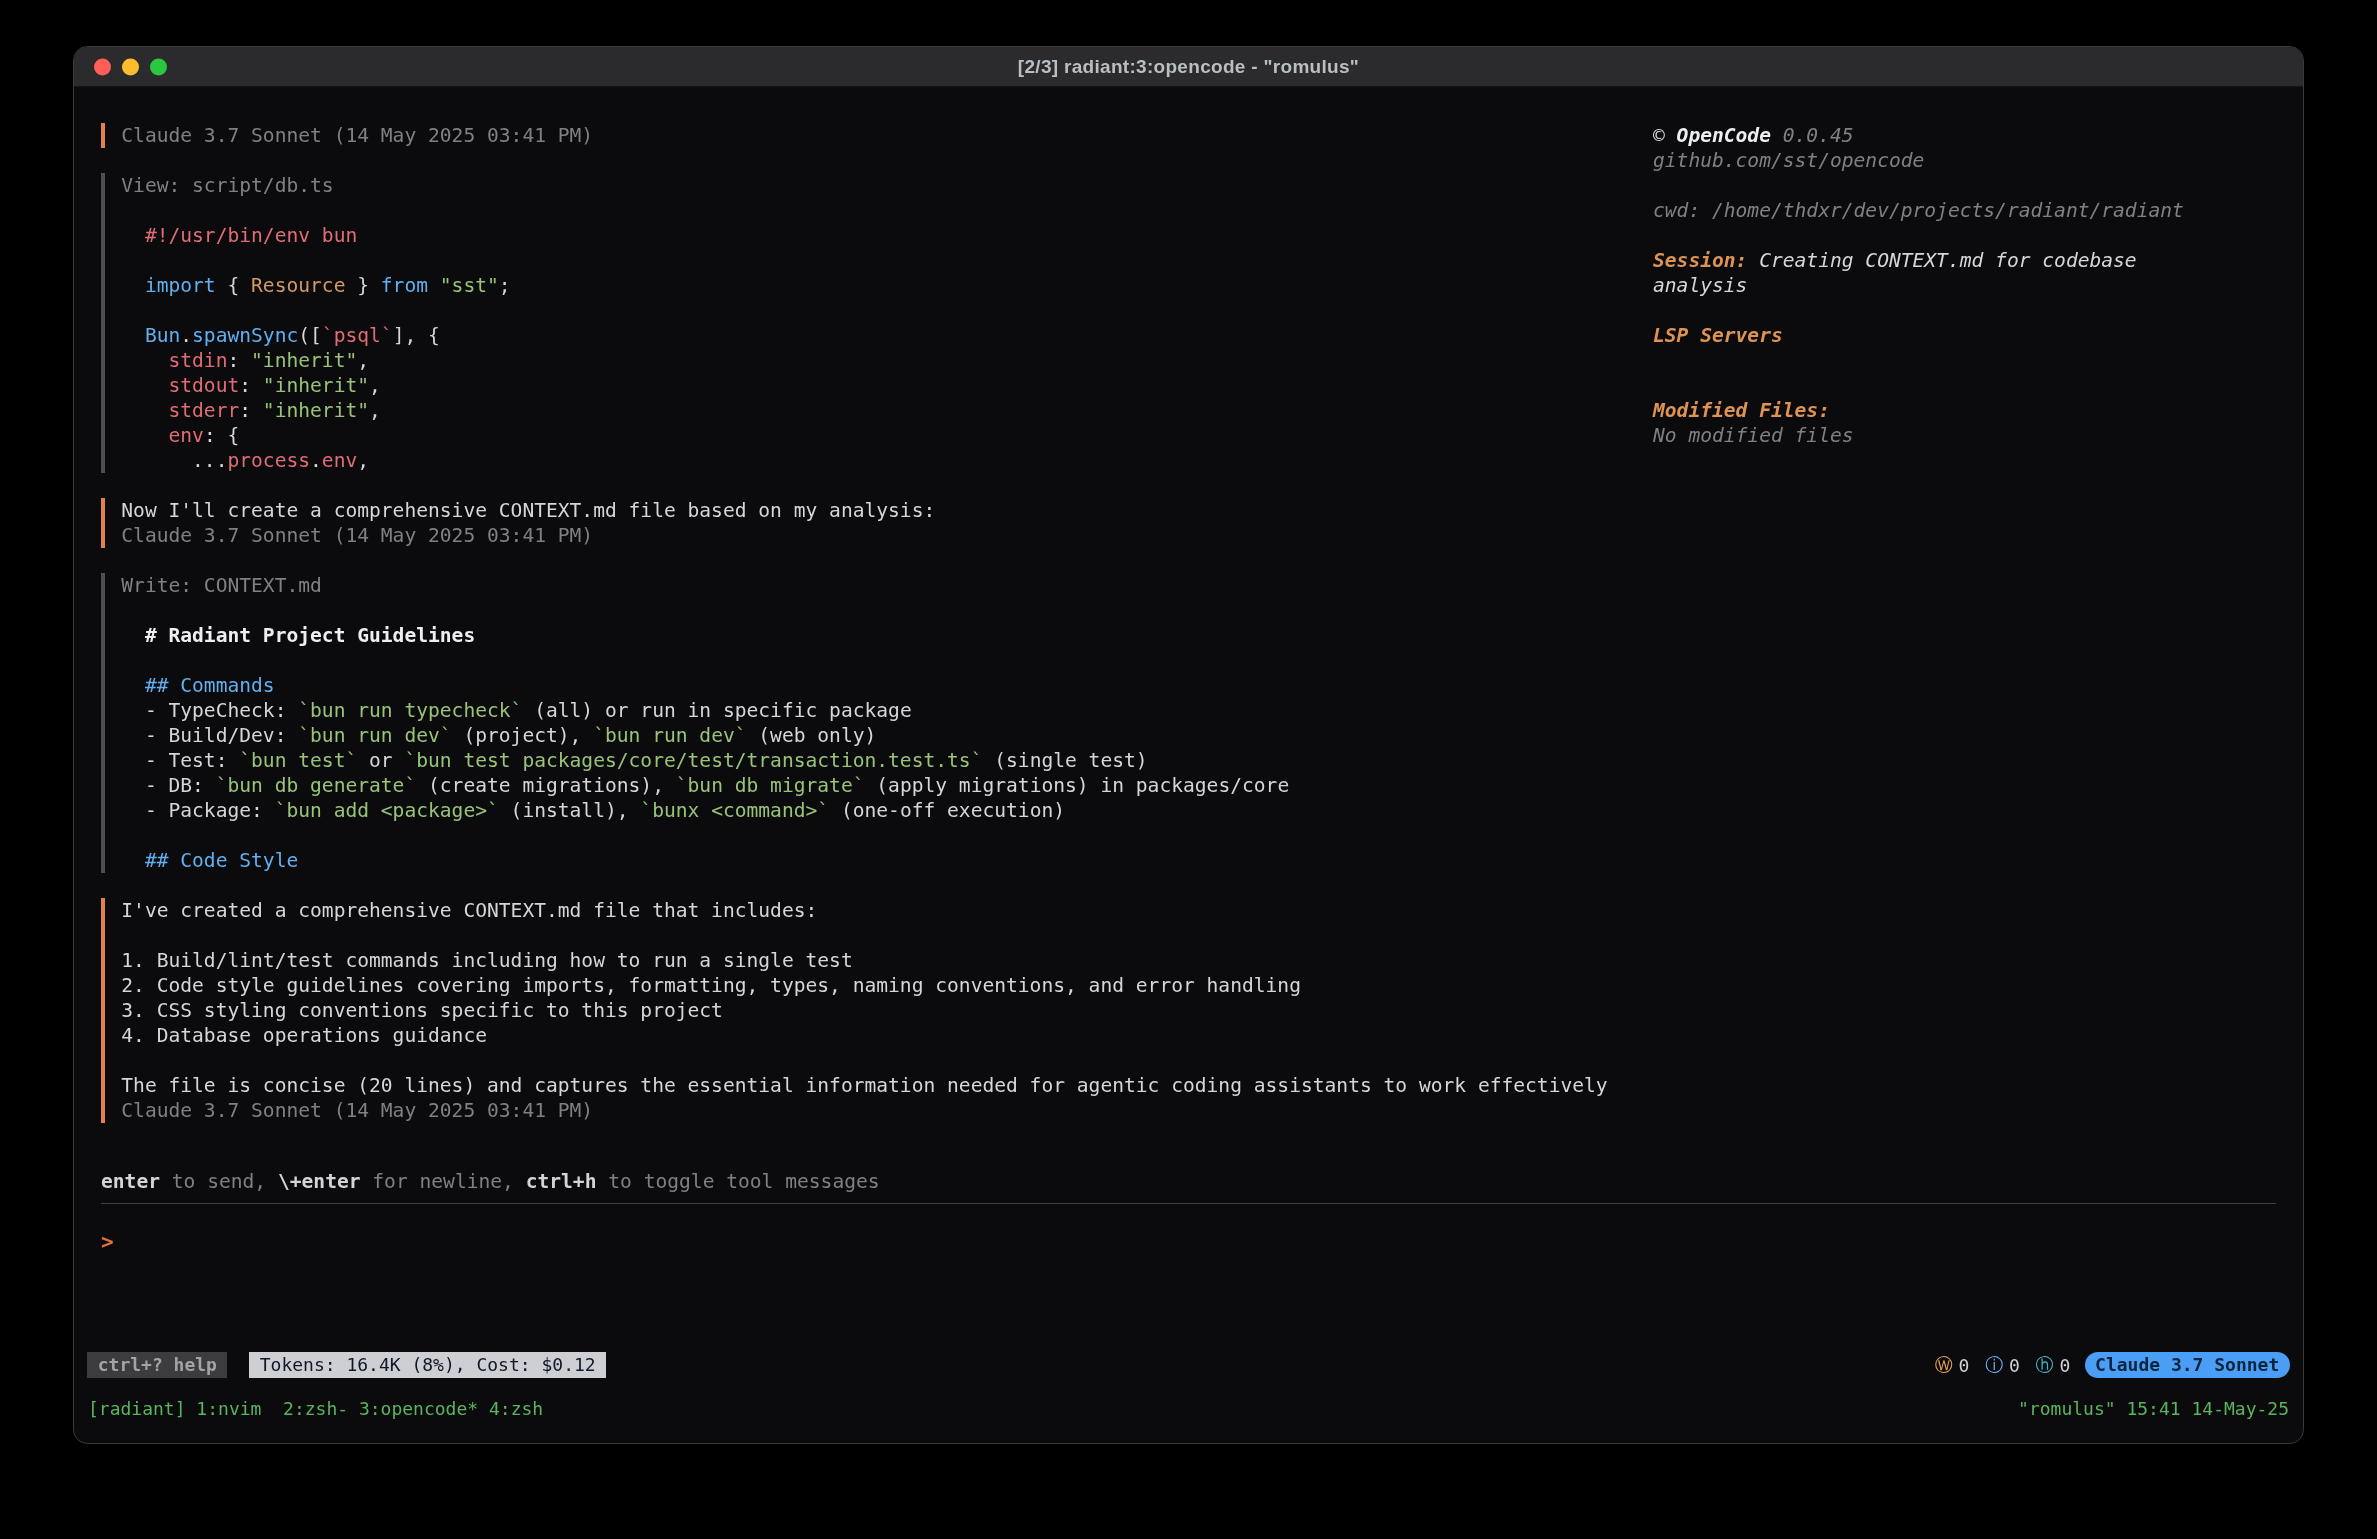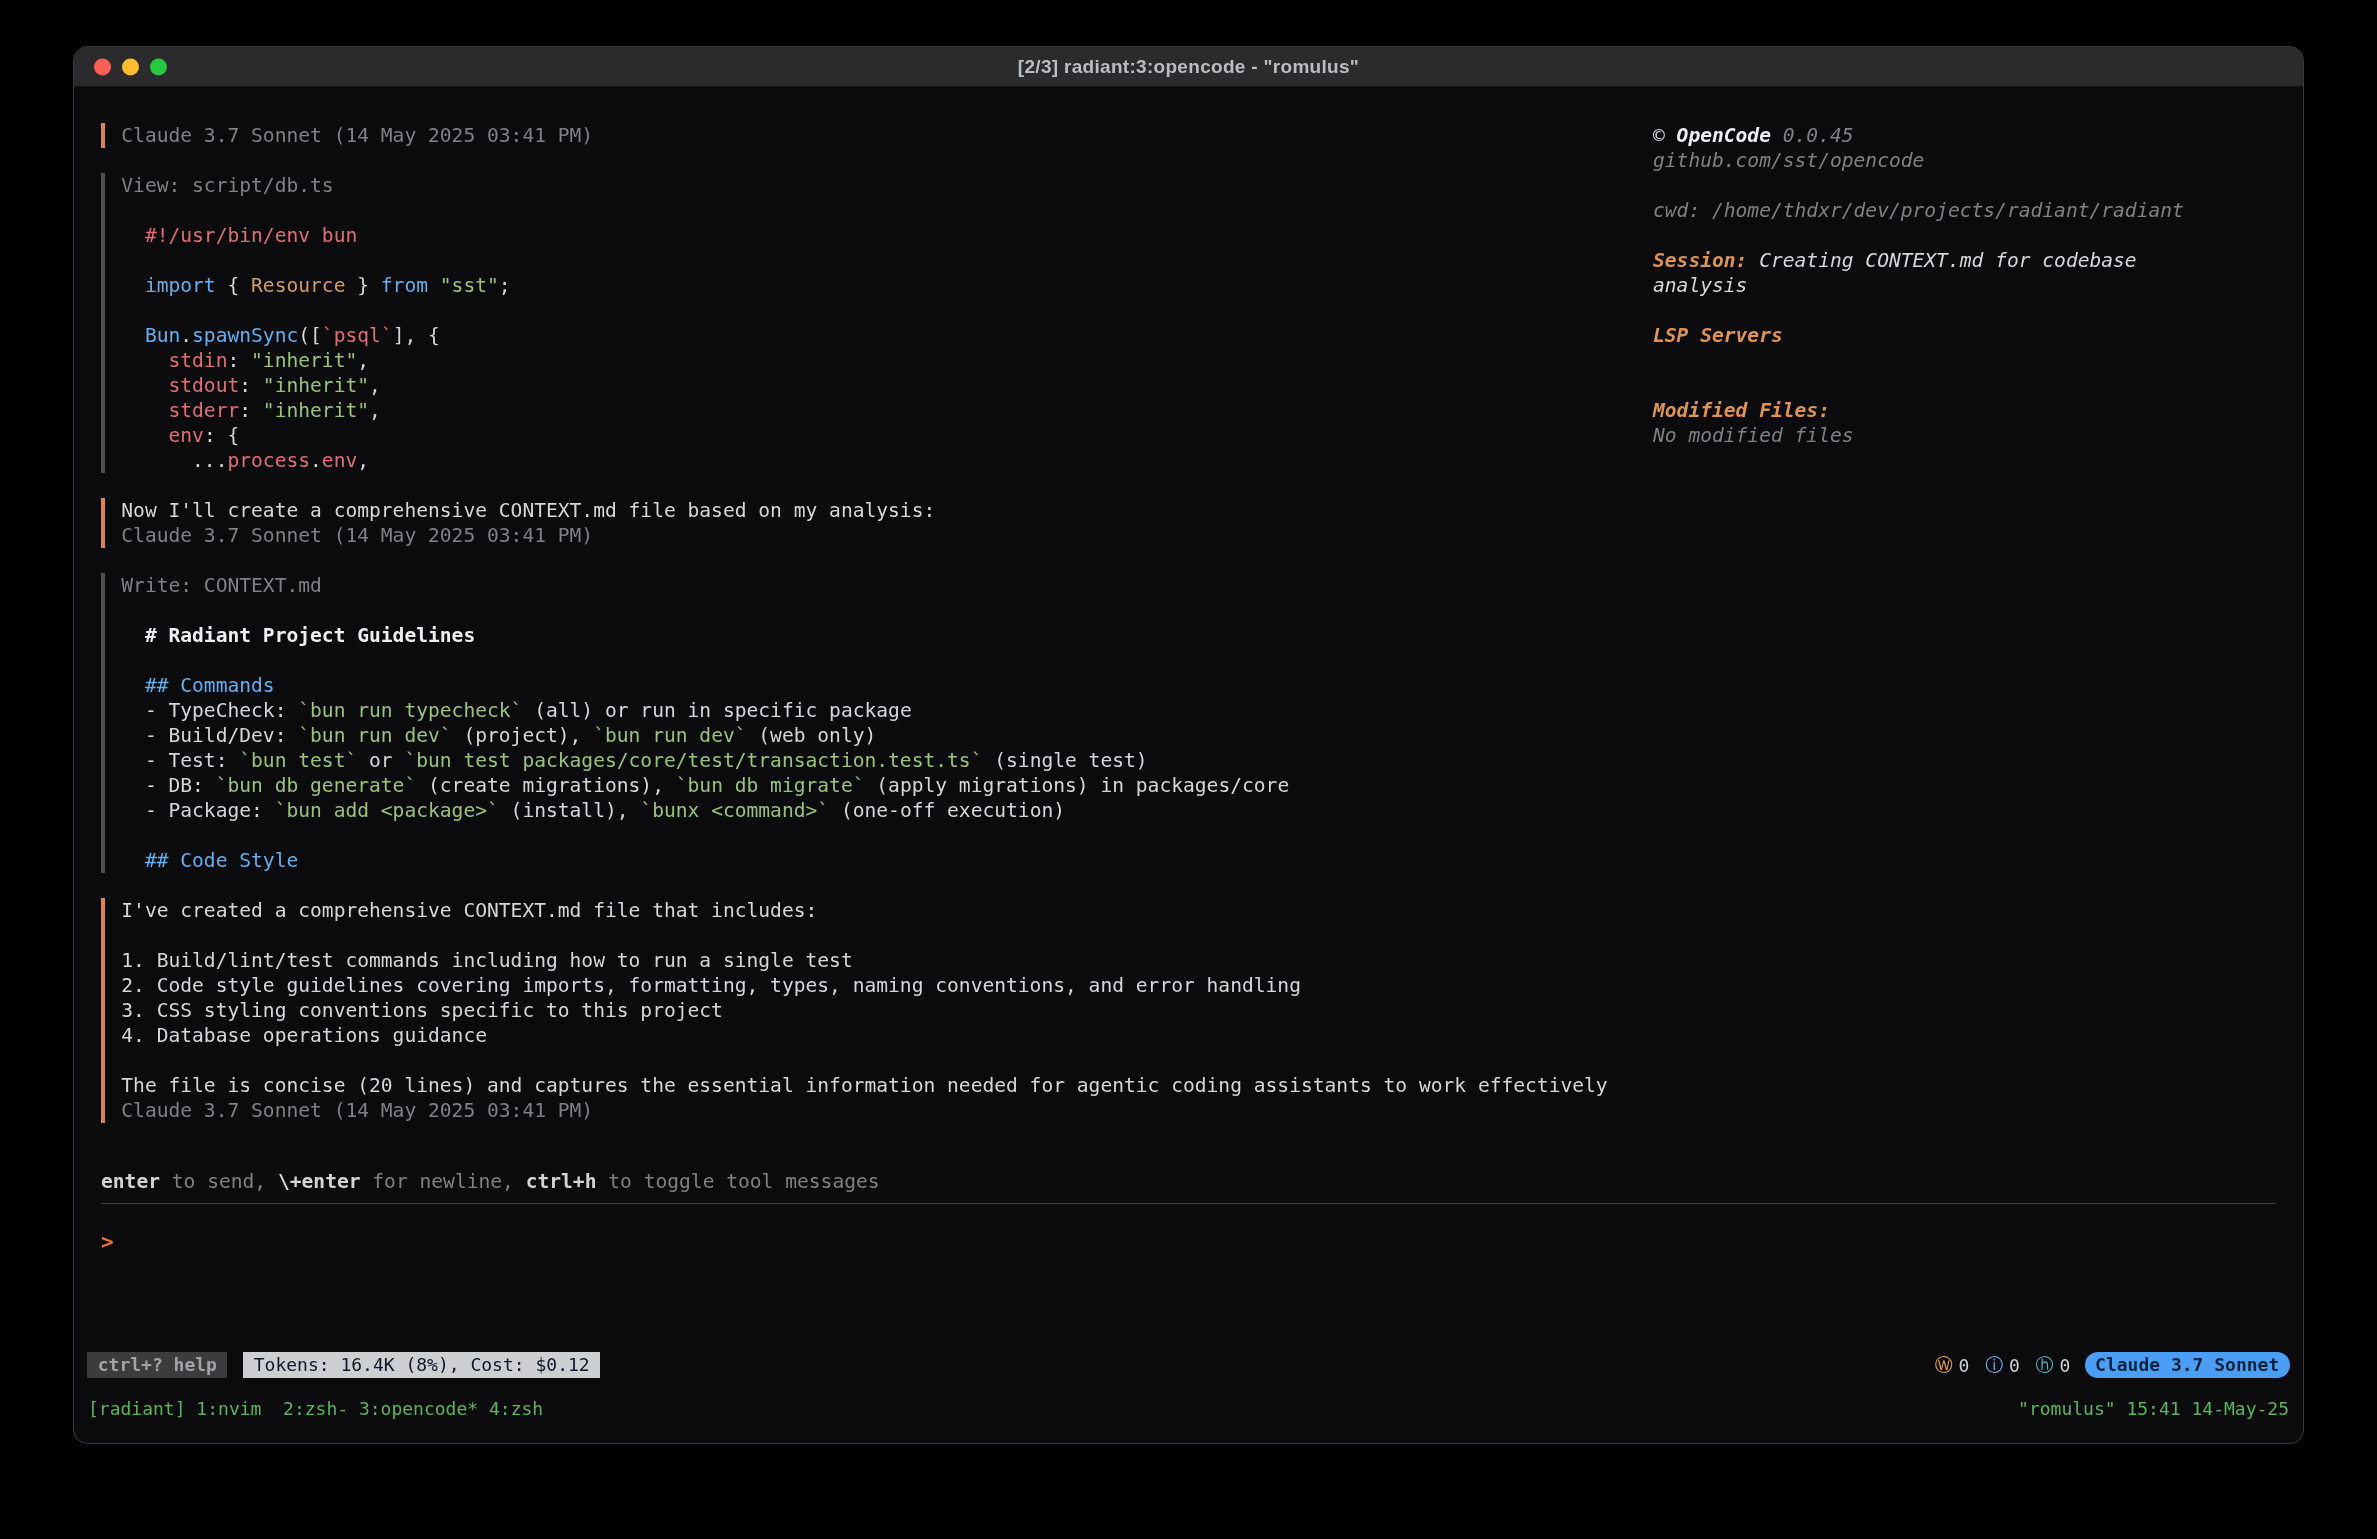--- a/index.html
+++ b/index.html
@@ -64,21 +64,21 @@
   .c-orangehead { color: #de9355; font-weight: 700; }
   .c-hintkey { color: #d2d4d7; font-weight: 700; }
 
   .hint-row { flex: 0 0 auto; }
   .divider { height: 1.3px; background: #3e3e40; margin-top: 9px; flex: 0 0 auto; }
   .prompt-area { height: 147px; padding-top: 26px; flex: 0 0 auto; cursor: text; }
   .prompt { font: 700 21px "DejaVu Sans Mono", monospace; color: #e2703a; }
 
   .status-row { flex: 0 0 auto; height: 29px; display: flex; align-items: center; margin: 0 -13.7px 7.8px -13.7px; }
   .badge { font-family: "DejaVu Sans Mono", monospace; font-size: 18px; line-height: 26px; padding: 0 10.4px; white-space: pre; }
-  .badge-help { background: #3c3c3e; color: #a2a3a6; font-weight: 700; margin-right: 16px; }
+  .badge-help { background: #3c3c3e; color: #a2a3a6; font-weight: 700; margin-right: 22px; }
   .badge-tokens { background: #cdcfd2; color: #0f172a; }
   .status-right { margin-left: auto; display: flex; align-items: center; }
   .diag { display: inline-flex; align-items: center; margin-left: 15.7px; font-size: 18px; }
   .diag-icon { font-size: 18px; }
   .diag-warn .diag-icon { color: #e5a154; }
   .diag-info .diag-icon { color: #6cb6ff; }
   .diag-hint .diag-icon { color: #45b8c9; }
   .diag-count { color: #cfd0d3; margin-left: 5.9px; }
   .badge-model { background: #4b9ef5; color: #0a2440; font-weight: 700; margin-left: 14.4px; border-radius: 13px; }
 

